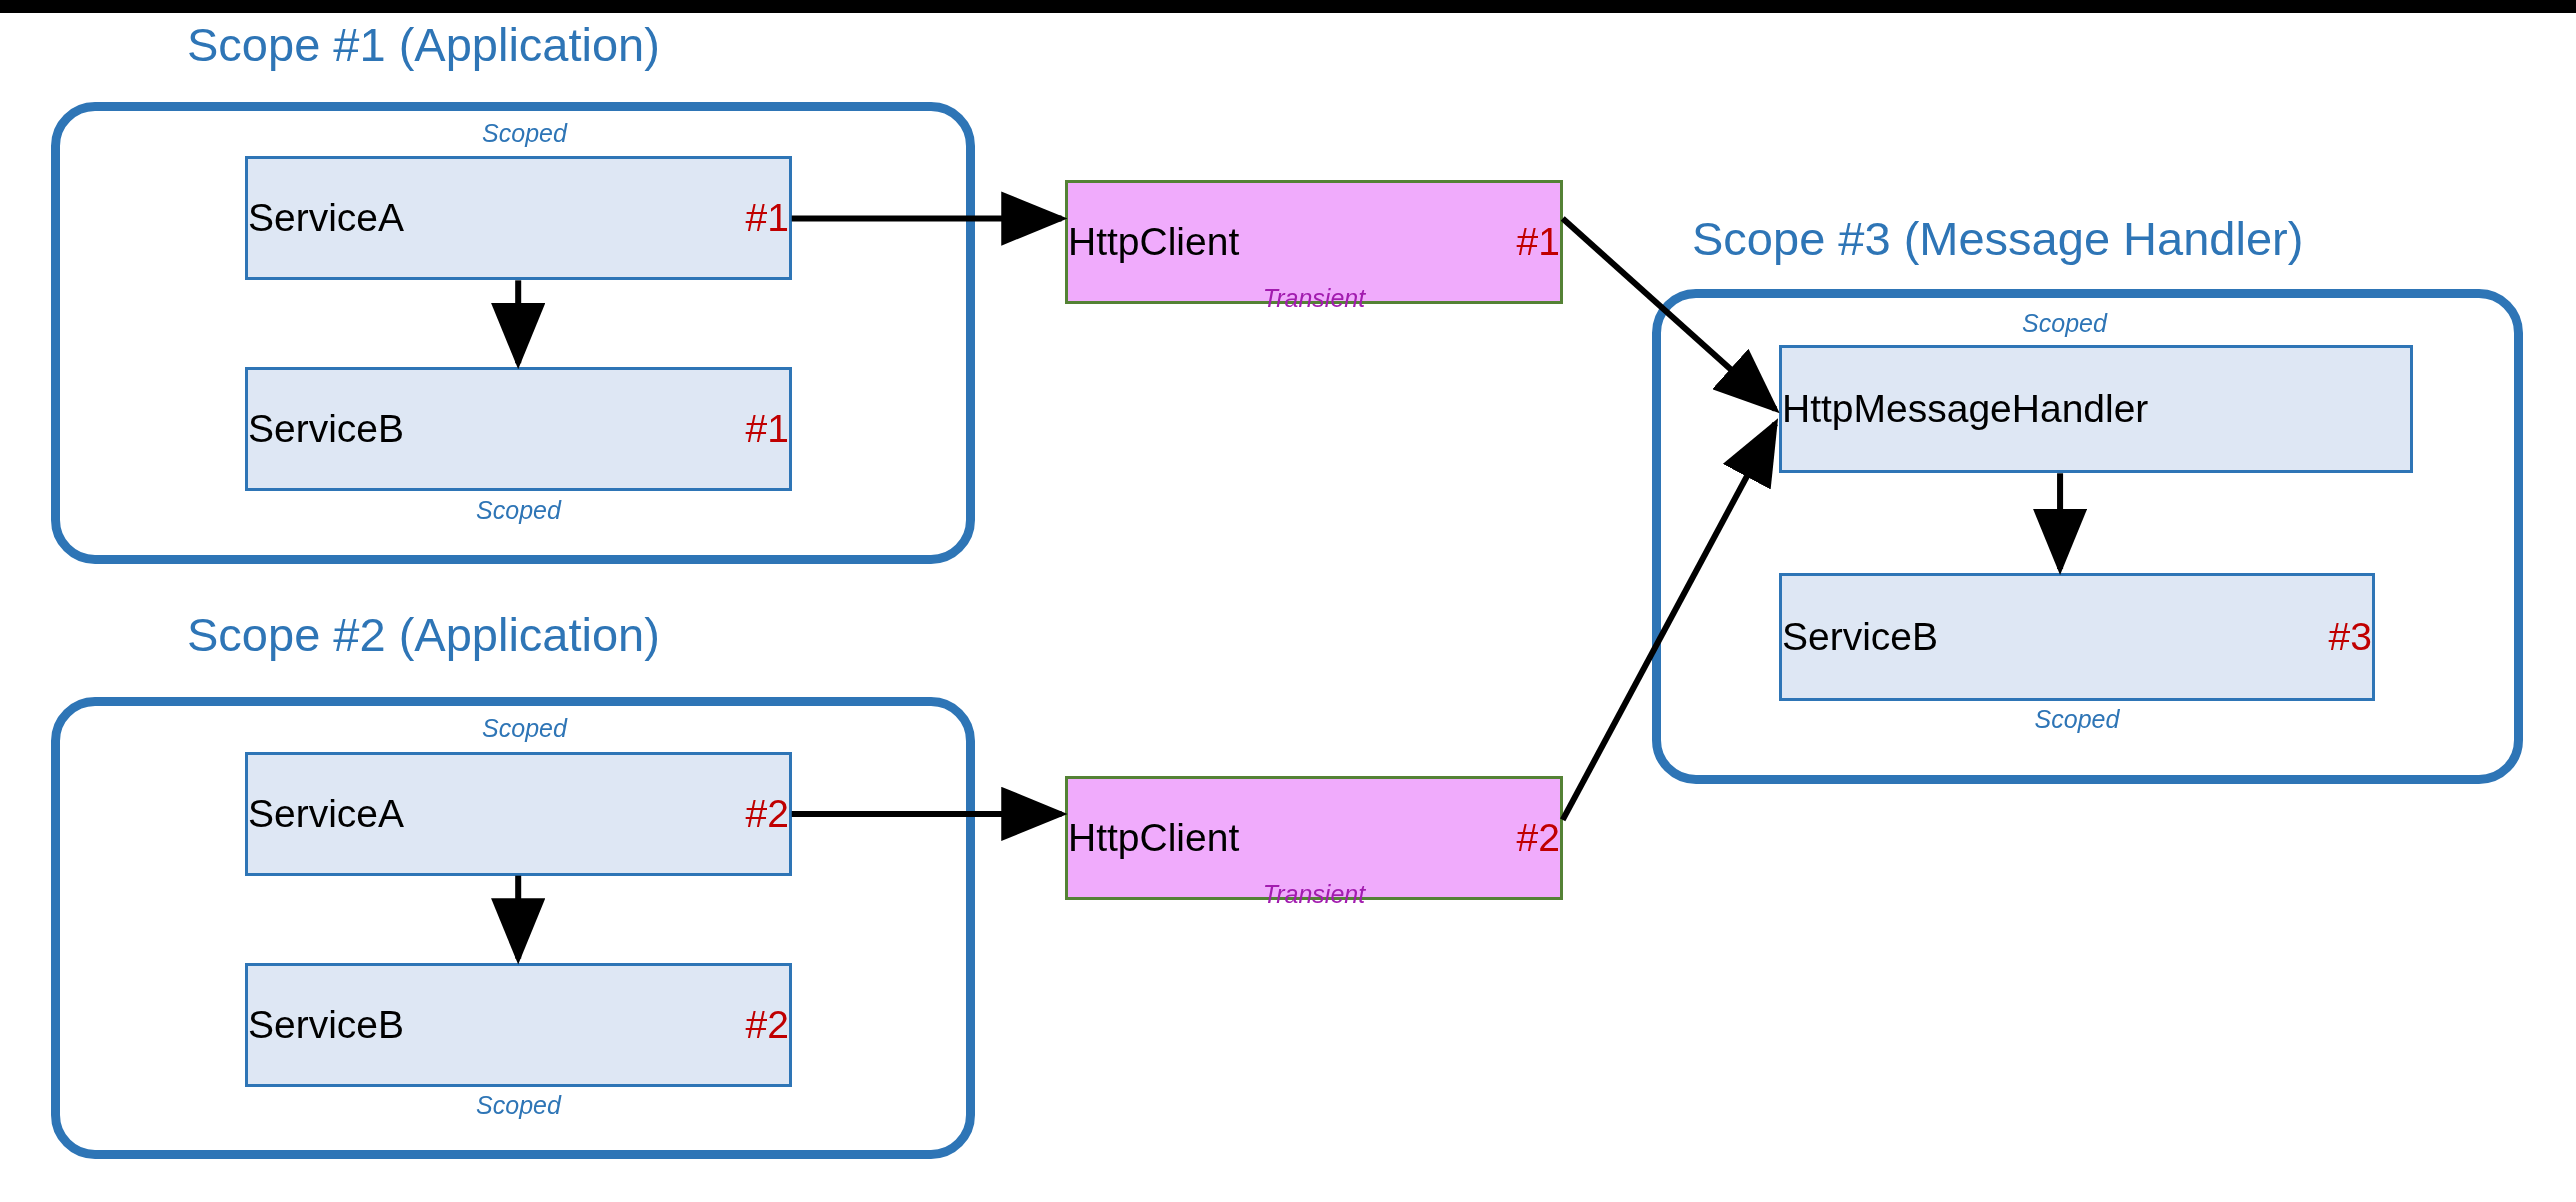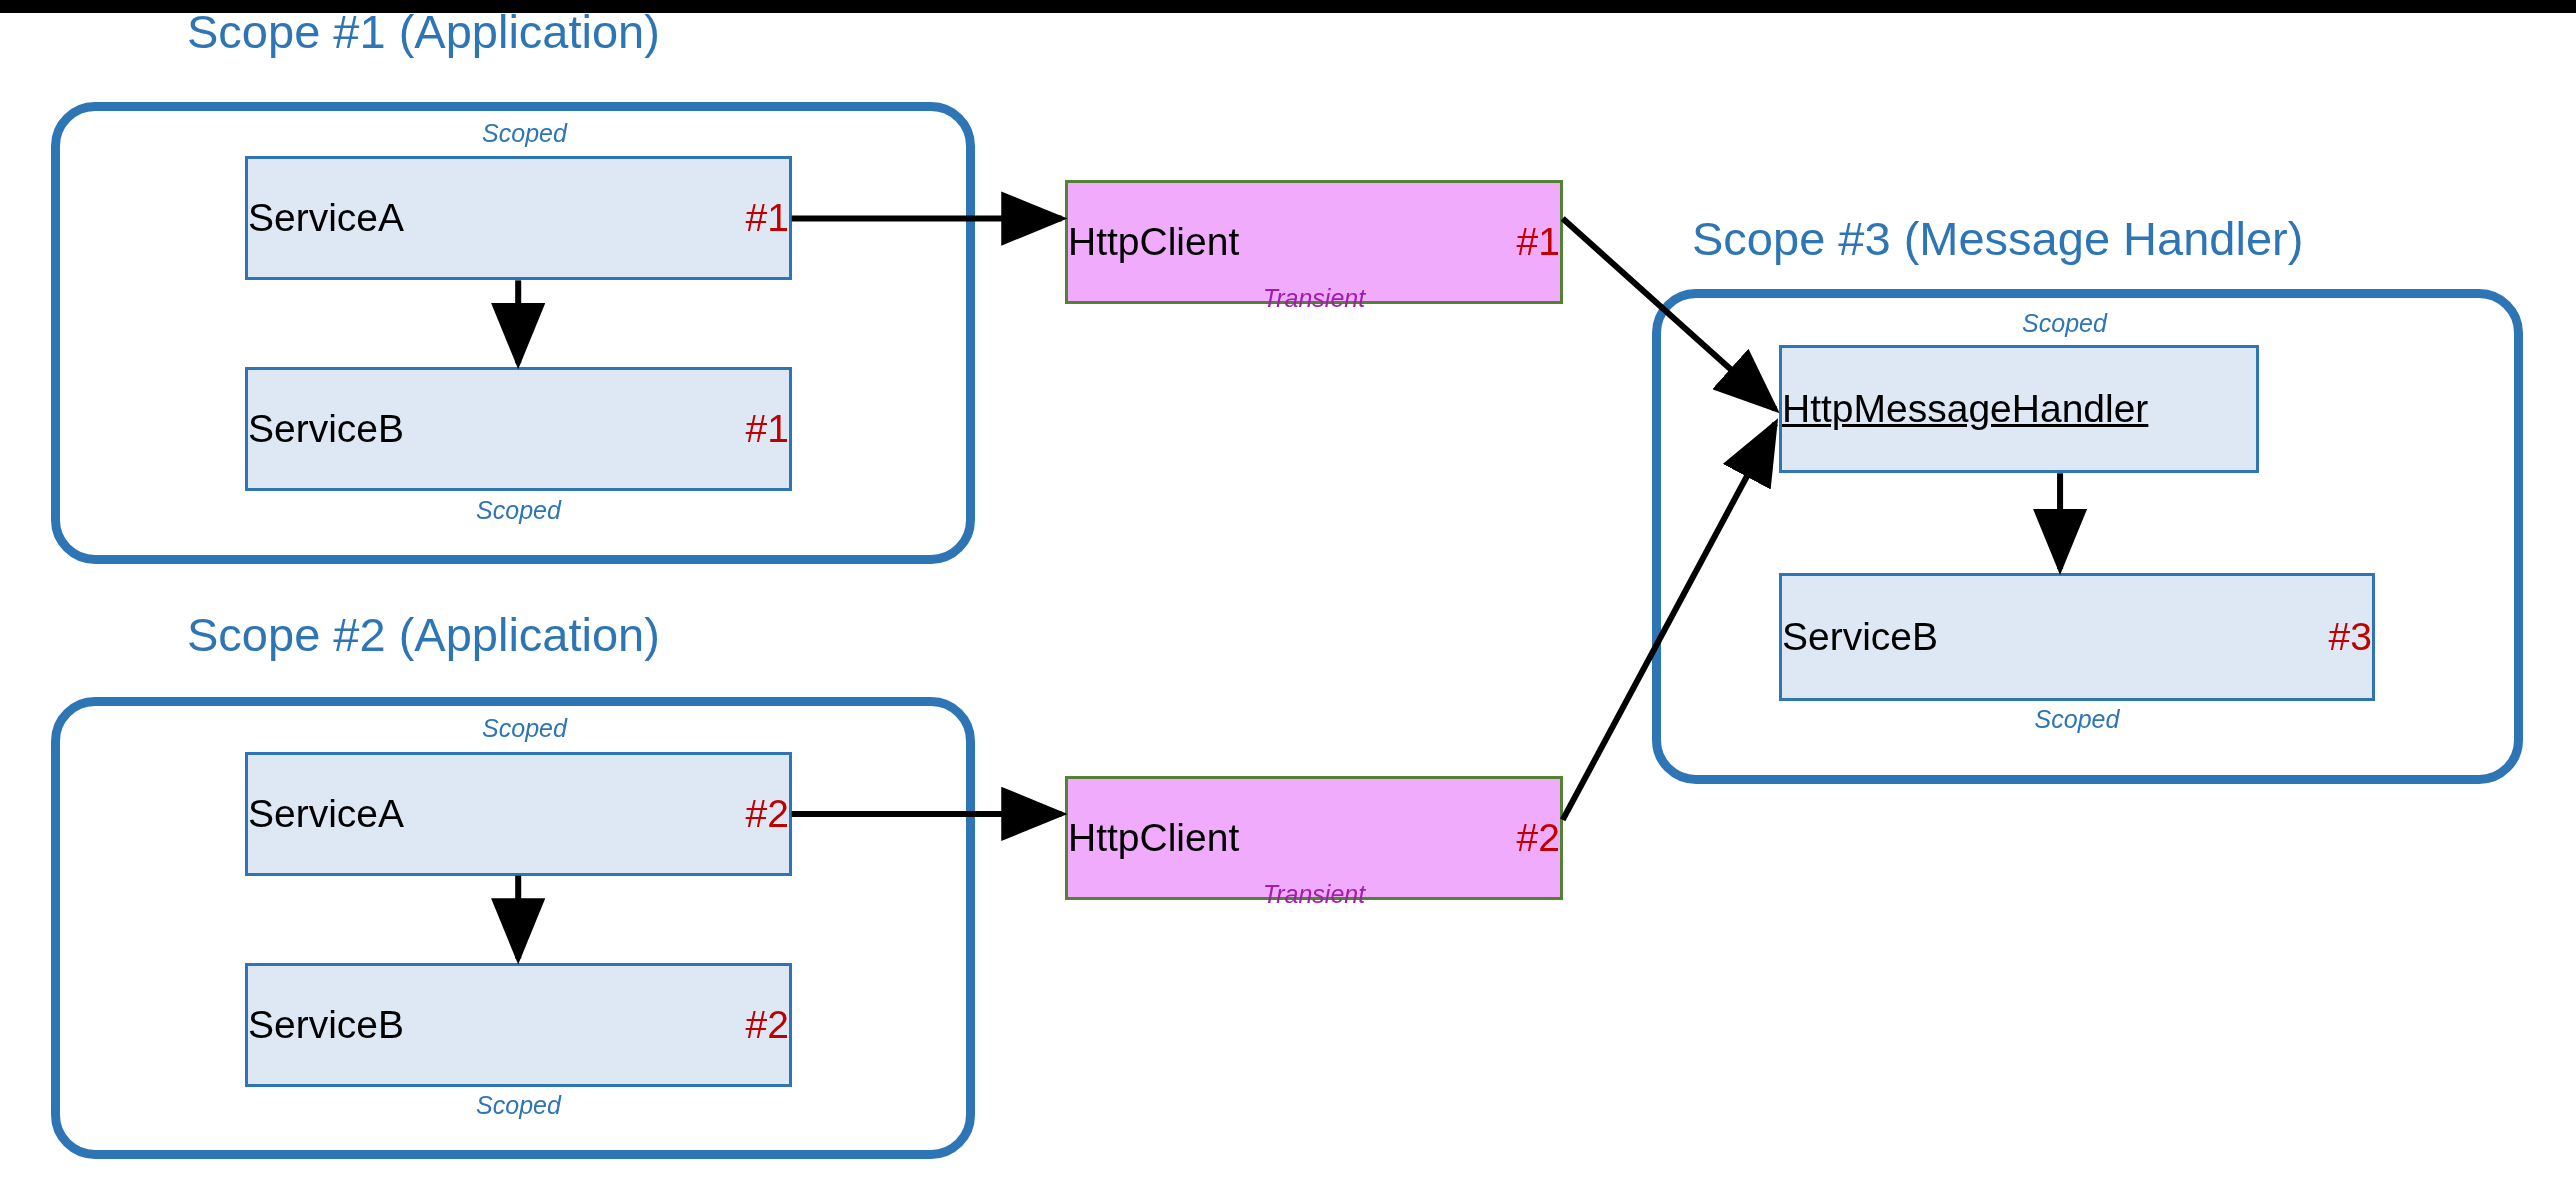--- a/index.html
+++ b/index.html
@@ -98,21 +98,21 @@
     pointer-events: none;
   }
 </style>
 </head>
 <body>
 
 <div id="canvas">
 
   <div class="topbar"></div>
 
-  <div class="scope-title" style="left:187px; top:8px;">Scope #1 (Application)</div>
+  <div class="scope-title" style="left:187px; top:21px;">Scope #1 (Application)</div>
 
   <div class="scope-box" style="left:51px; top:102px; width:924px; height:462px;"></div>
 
   <div class="lifetime scoped" style="left:237px; top:121px; width:575px;">Scoped</div>
 
   <div class="node blue" style="left:245px; top:156px; width:547px; height:124px;">
     <span class="label">ServiceA</span>
     <span class="idx">#1</span>
   </div>
 
@@ -140,21 +140,21 @@
   </div>
 
   <div class="lifetime scoped" style="left:245px; top:1093px; width:547px;">Scoped</div>
 
   <div class="scope-title" style="left:1692px; top:215px;">Scope #3 (Message Handler)</div>
 
   <div class="scope-box" style="left:1652px; top:289px; width:871px; height:495px;"></div>
 
   <div class="lifetime scoped" style="left:1779px; top:311px; width:571px;">Scoped</div>
 
-  <div class="node blue" style="left:1779px; top:345px; width:480px; height:128px;text-decoration:underline;">
+  <div class="node blue" style="left:1779px; top:345px; width:634px; height:128px;">
     <span class="label">HttpMessageHandler</span>
     <span class="idx"></span>
   </div>
 
   <div class="node blue" style="left:1779px; top:573px; width:596px; height:128px;">
     <span class="label">ServiceB</span>
     <span class="idx">#3</span>
   </div>
 
   <div class="lifetime scoped" style="left:1779px; top:707px; width:596px;">Scoped</div>

